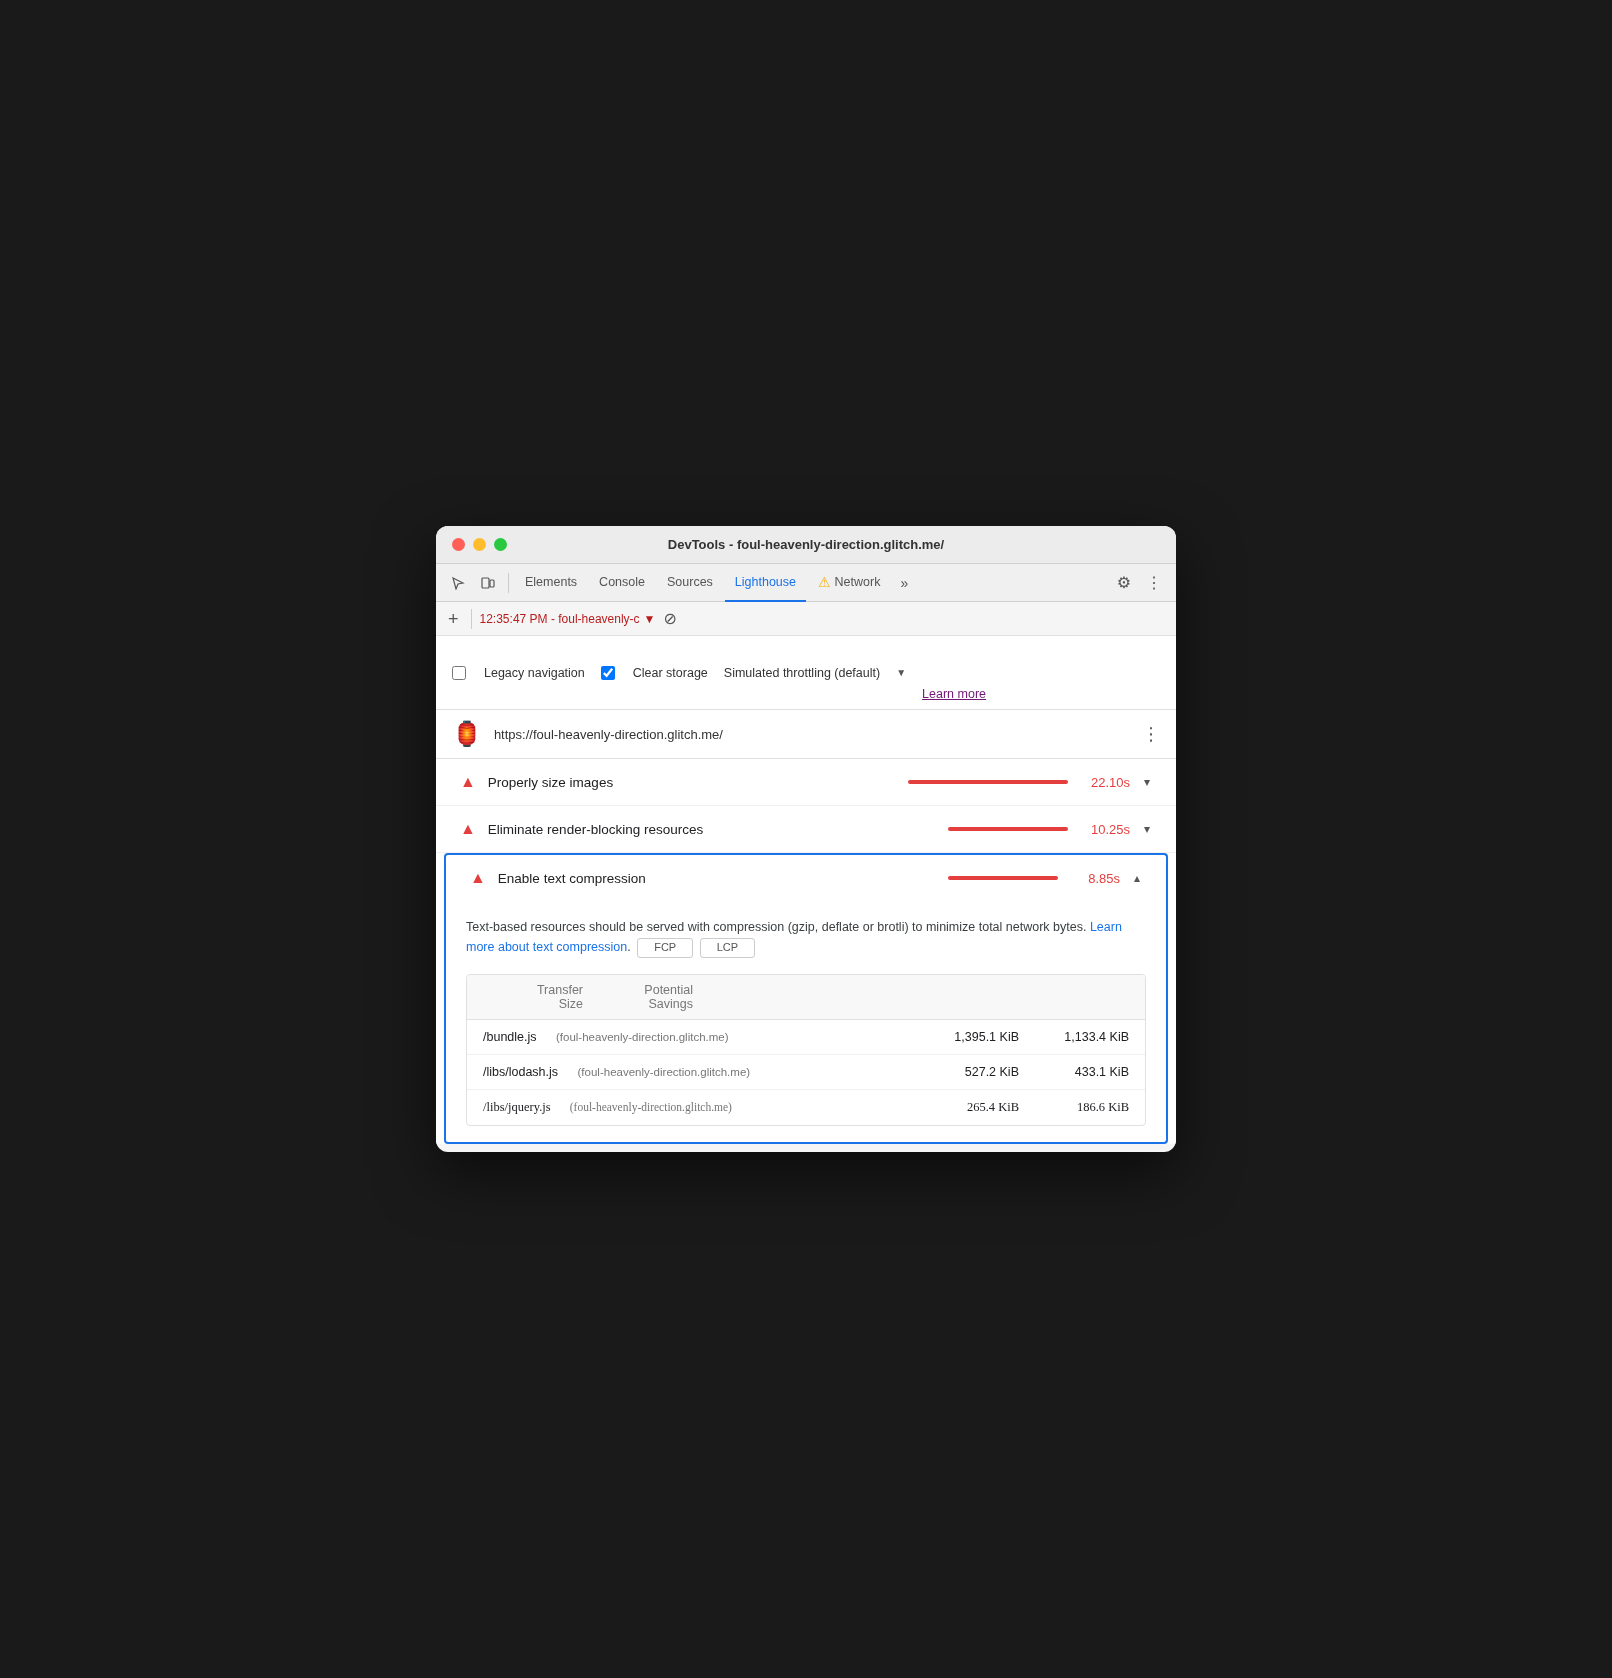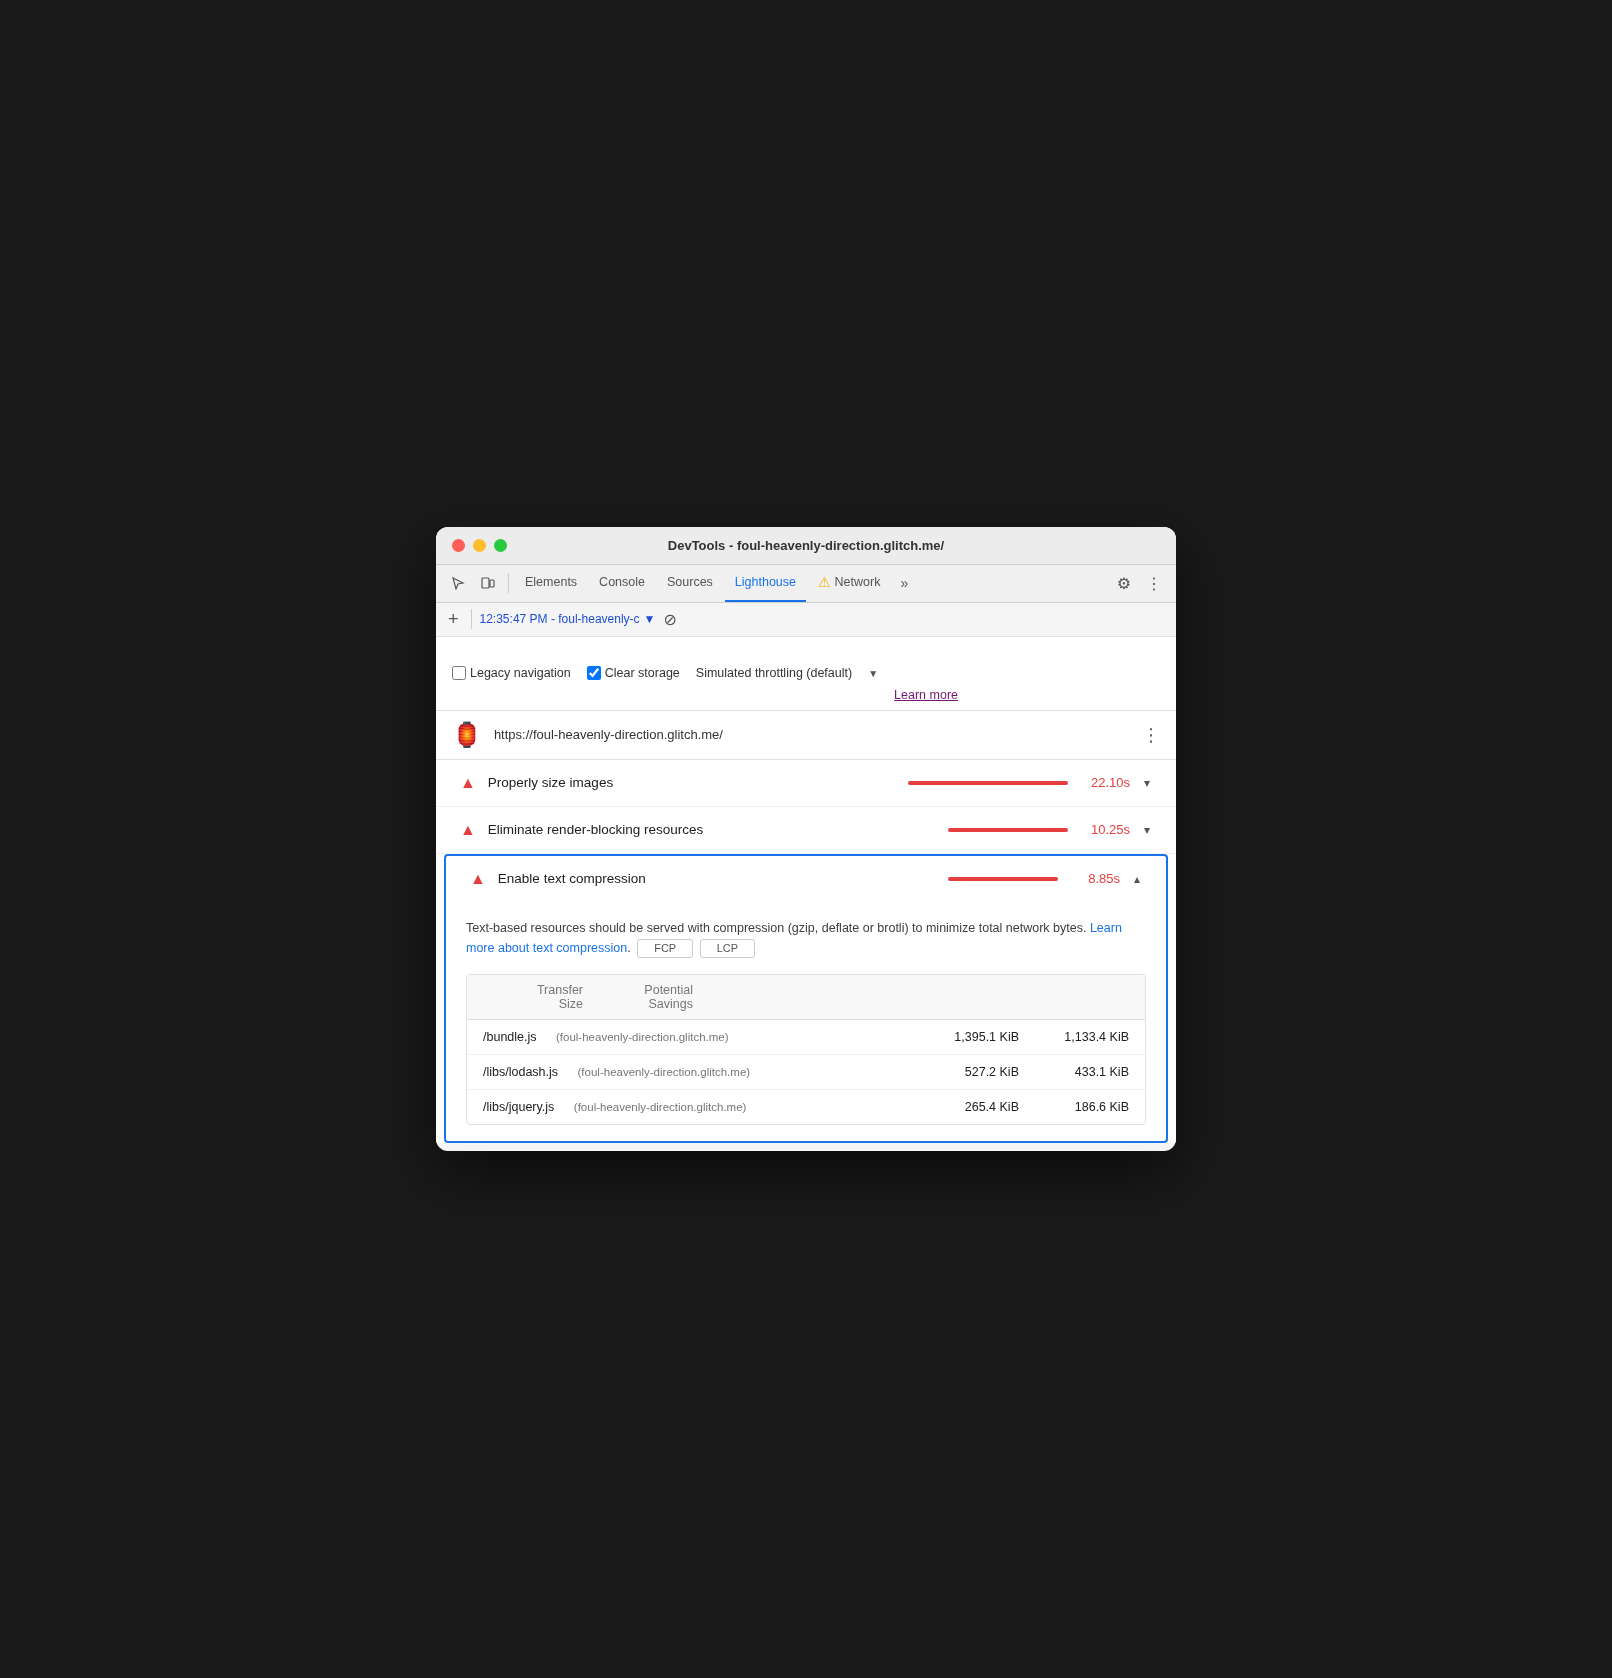--- a/index.html
+++ b/index.html
@@ -136,21 +136,21 @@
       border: none;
       cursor: pointer;
       padding: 0 4px;
       line-height: 1;
     }
     .session-selector {
       display: flex;
       align-items: center;
       gap: 4px;
       font-size: 12px;
-      color: #1d4ed8;
+      color: #b91c1c;
       cursor: pointer;
       background: none;
       border: none;
     }
     .no-entry-icon {
       font-size: 16px;
       color: #555;
       margin-left: 4px;
     }
     
@@ -159,21 +159,21 @@
       display: flex;
       align-items: center;
       padding: 8px 16px;
       border-bottom: 1px solid #e0e0e0;
       gap: 16px;
       flex-wrap: wrap;
     }
     .checkbox-label {
       display: flex;
       align-items: flex-end;
-      gap: 4px;
+      gap: 18px;
       font-size: 12.5px;
       color: #333;
       cursor: pointer;
     }
     .checkbox-label input[type="checkbox"] {
       width: 14px;
       height: 14px;
       cursor: pointer;
     }
     .throttling-text {
@@ -327,21 +327,21 @@
     }
     .col-url { flex: 1; color: #777; font-weight: 500; }
     .col-transfer { width: 100px; text-align: right; color: #777; font-weight: 500; }
     .col-savings { width: 110px; text-align: right; color: #777; font-weight: 500; }
     .table-data-row {
       display: flex;
       padding: 10px 16px;
       border-bottom: 1px solid #f0f0f0;
       align-items: baseline;
     }
-    .table-data-row:last-child { border-bottom: none; }
+    .table-data-row:last-child { border-bottom: none; font-family: Liberation Serif, serif; }
     .row-url { flex: 1; color: #202124; }
     .row-url .domain { color: #777; font-size: 11.5px; margin-left: 16px; }
     .row-transfer { width: 100px; text-align: right; color: #202124; }
     .row-savings { width: 110px; text-align: right; color: #202124; }
   </style>
 </head>
 <body>
 
 <div class="window">
 

